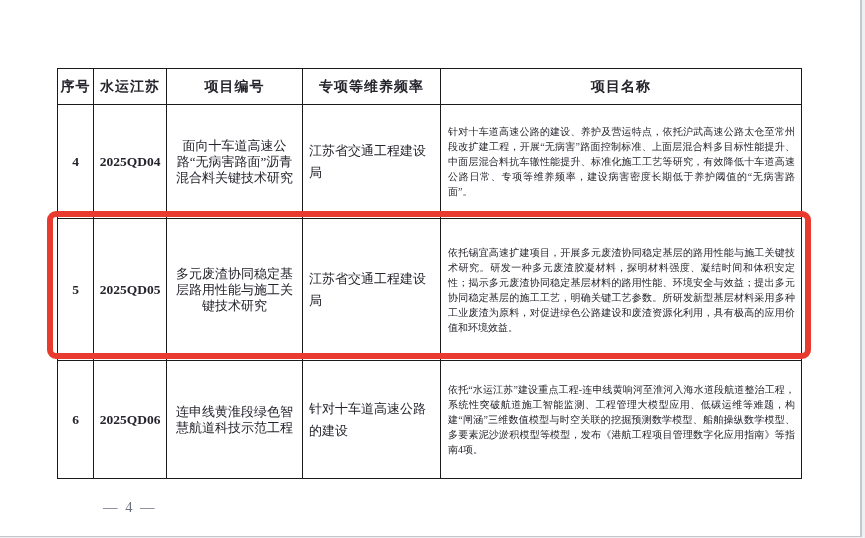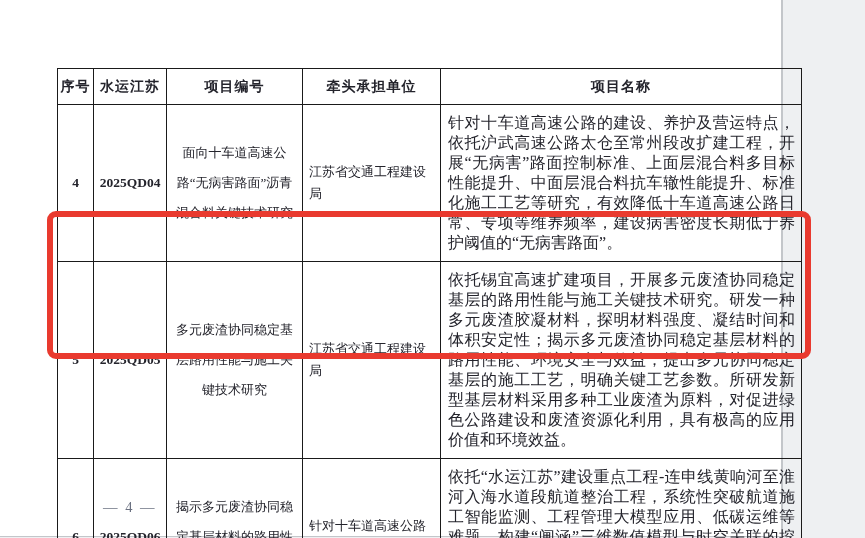--- a/index.html
+++ b/index.html
@@ -5,21 +5,21 @@
   * { margin: 0; padding: 0; box-sizing: border-box; }
   html, body {
     width: 865px; height: 538px;
     background: #eef0f2;
     font-family: "Liberation Serif", "DejaVu Serif", serif;
     overflow: hidden;
   }
   .page {
     position: absolute;
     left: 0; top: 0;
-    width: 783px; height: 537px;
+    width: 862px; height: 537px;
     background: #ffffff;
     border-right: 2px solid #c3c6ca;
     border-bottom: 1px solid #c3c6ca;
     text-decoration: underline;
   }
   table.projects {
     position: absolute;
     left: 57px; top: 68px;
     width: 744px;
     border-collapse: collapse;
@@ -47,32 +47,32 @@
   tr.r5 td { height: 142px; }
   tr.r6 td { height: 118px; }
   td.no, td.code {
     text-align: center;
     font-weight: bold;
     font-size: 13.5px;
   }
   td.name {
     text-align: center;
     font-size: 13px;
-    line-height: 30px;
+    line-height: 16px;
     padding: 14px 7px;
   }
   td.unit {
     font-size: 13px;
     line-height: 22px;
     padding: 8px 6px;
     text-align: left;
   }
   td.result {
-    font-size: 16px;
-    line-height: 20px;
+    font-size: 10px;
+    line-height: 15px;
     padding: 8px 6px 8px 7px;
     text-align: justify;
     text-justify: inter-character;
     vertical-align: middle;
   }
   .highlight-box {
     position: absolute;
     left: 47px; top: 211px;
     width: 764px; height: 148px;
     border: 6px solid #e93a2f;
@@ -98,41 +98,41 @@
         <col class="c-code">
         <col class="c-name">
         <col class="c-unit">
         <col class="c-res">
     </colgroup>
     <tbody>
         <tr>
       <th>序号</th>
       <th>水运江苏</th>
       <th>项目编号</th>
-      <th>牵头承担单位</th>
+      <th>专项等维养频率</th>
       <th>项目名称</th>
     </tr>
     <tr class="r4">
       <td class="no">4</td>
       <td class="code">2025QD04</td>
       <td class="name">面向十车道高速公路“无病害路面”沥青混合料关键技术研究</td>
       <td class="unit">江苏省交通工程建设局</td>
       <td class="result">针对十车道高速公路的建设、养护及营运特点，依托沪武高速公路太仓至常州段改扩建工程，开展“无病害”路面控制标准、上面层混合料多目标性能提升、中面层混合料抗车辙性能提升、标准化施工工艺等研究，有效降低十车道高速公路日常、专项等维养频率，建设病害密度长期低于养护阈值的“无病害路面”。</td>
     </tr>
     <tr class="r5">
       <td class="no">5</td>
       <td class="code">2025QD05</td>
       <td class="name">多元废渣协同稳定基层路用性能与施工关键技术研究</td>
       <td class="unit">江苏省交通工程建设局</td>
       <td class="result">依托锡宜高速扩建项目，开展多元废渣协同稳定基层的路用性能与施工关键技术研究。研发一种多元废渣胶凝材料，探明材料强度、凝结时间和体积安定性；揭示多元废渣协同稳定基层材料的路用性能、环境安全与效益；提出多元协同稳定基层的施工工艺，明确关键工艺参数。所研发新型基层材料采用多种工业废渣为原料，对促进绿色公路建设和废渣资源化利用，具有极高的应用价值和环境效益。</td>
     </tr>
     <tr class="r6">
       <td class="no">6</td>
       <td class="code">2025QD06</td>
-      <td class="name">揭示多元废渣协同稳定基层材料的路用性能</td>
+      <td class="name">连申线黄淮段绿色智慧航道科技示范工程</td>
       <td class="unit">针对十车道高速公路的建设</td>
       <td class="result">依托“水运江苏”建设重点工程-连申线黄响河至淮河入海水道段航道整治工程，系统性突破航道施工智能监测、工程管理大模型应用、低碳运维等难题，构建“闸涵”三维数值模型与时空关联的挖掘预测数学模型、船舶操纵数学模型、多要素泥沙淤积模型等模型，发布《港航工程项目管理数字化应用指南》等指南4项。</td>
     </tr>
   </tbody>
     </table>
 
   <div class="highlight-box"></div>
 
   <div class="page-number">— 4 —</div>
 

